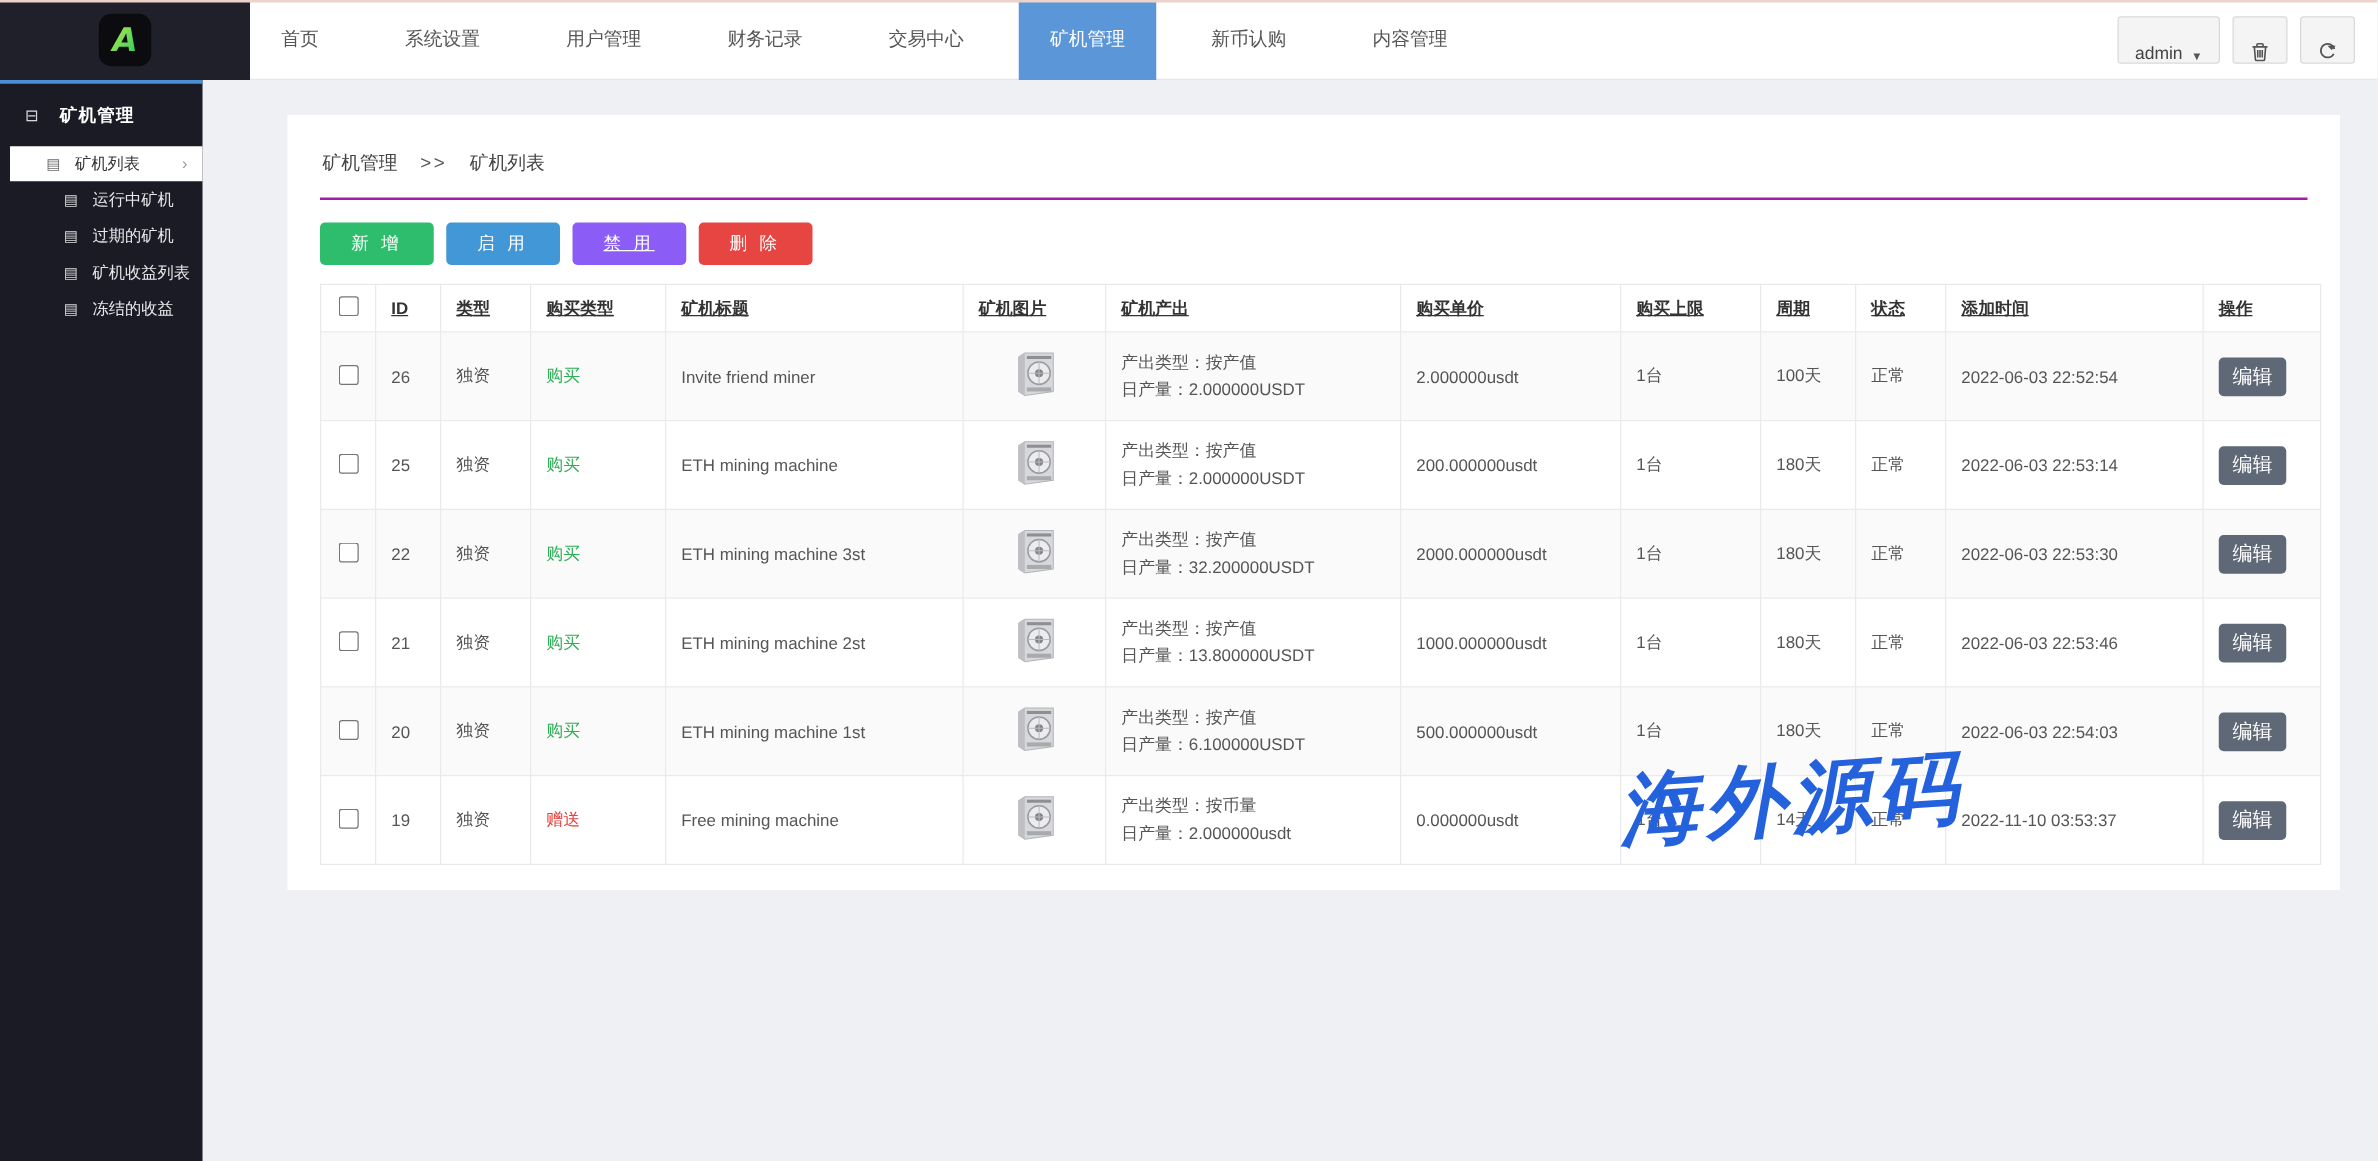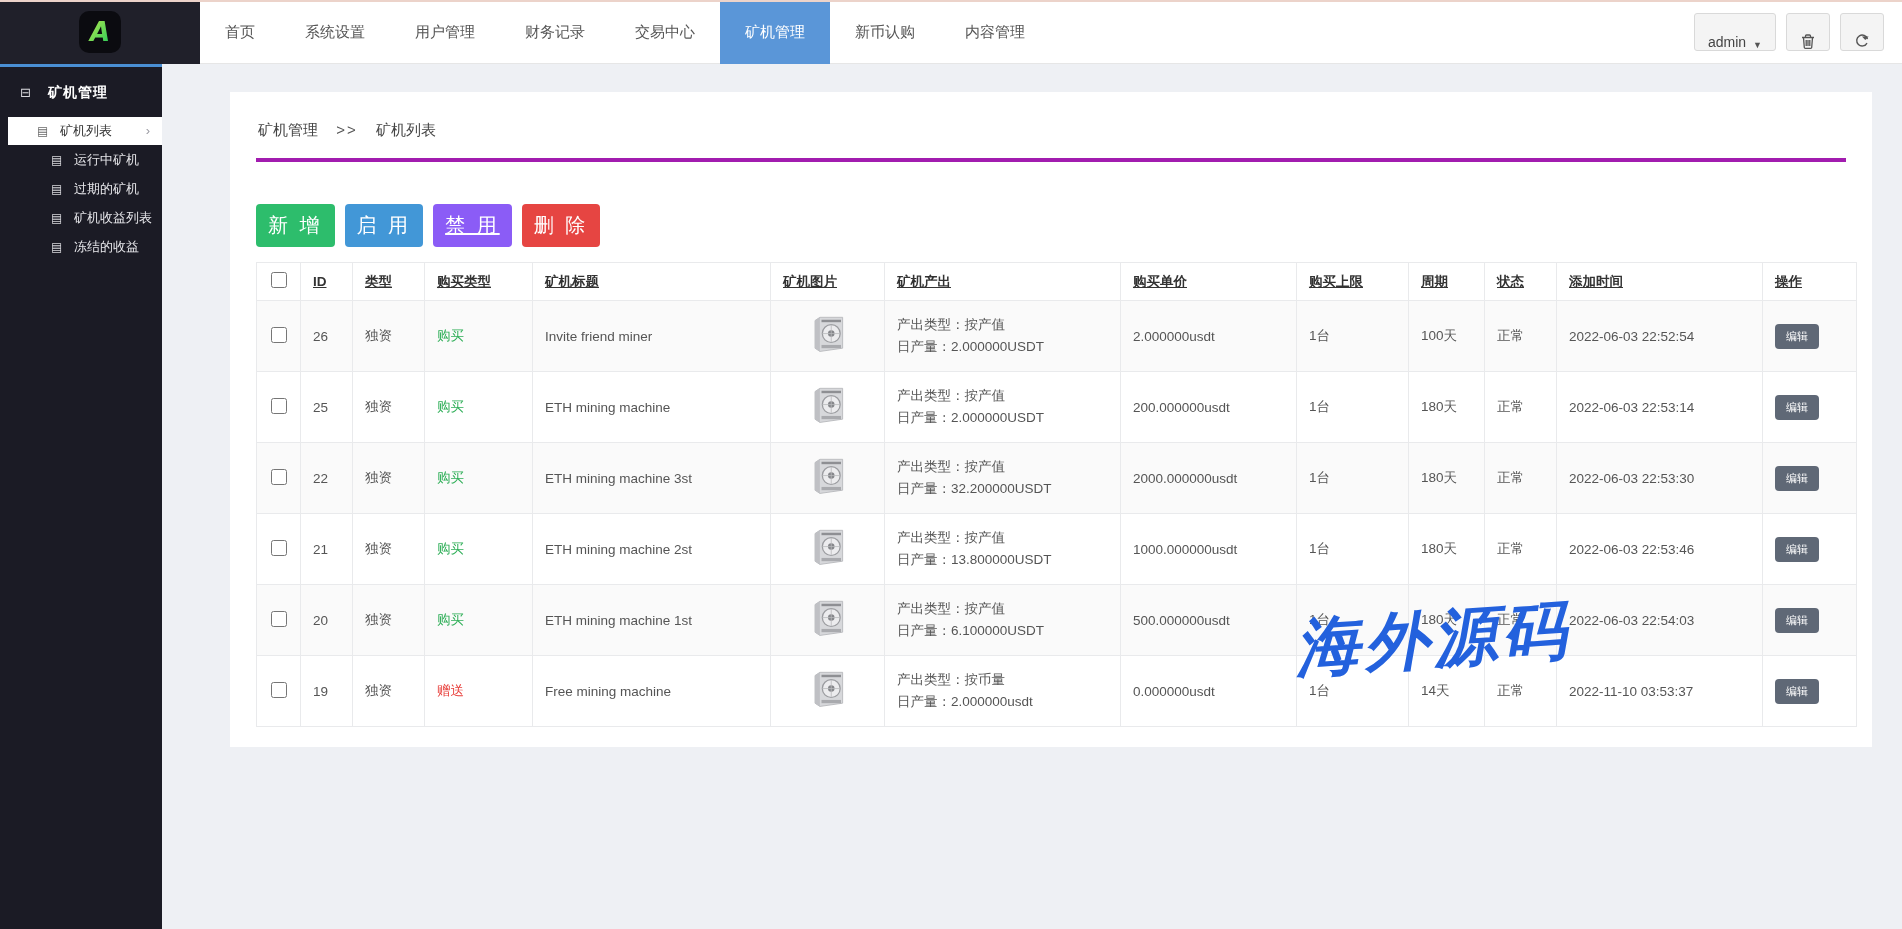--- a/index.html
+++ b/index.html
@@ -5,63 +5,63 @@
   * { margin:0; padding:0; box-sizing:border-box; }
   html,body { width:1902px; height:929px; font-family:"Liberation Sans","DejaVu Sans",sans-serif; background:#eef0f4; overflow:hidden; }
   .app { position:relative; width:1902px; height:929px; }
 
   
   .top-hairline { position:absolute; top:0; left:0; right:0; height:2px; background:#ecd3ca; z-index:30; }
 
   
   .topbar { position:absolute; top:0; left:0; right:0; height:64px; background:#fff; border-bottom:1px solid #e6e6e6; display:flex; z-index:20; }
   .logo-area { width:200px; height:64px; background:#20202a; display:flex; align-items:center; justify-content:center; flex:0 0 200px; }
-  .topnav { display:flex; align-items:center; }
+  .topnav { display:flex; align-items:center;gap:19px; }
   .tab { line-height:64px; padding:0 25px; font-size:15px; color:#555; cursor:pointer; white-space:nowrap; }
   .tab.active { background:#5a96d8; color:#fff; }
   .topbar-right { position:absolute; right:18px; top:13px; display:flex; gap:10px; }
   .tb-btn { height:38px; background:#f4f4f4; border:1px solid #d9d9d9; border-radius:3px; color:#444; font-size:14px; display:flex; align-items:flex-end; justify-content:center; padding:0 13px; cursor:pointer; font-family:inherit; }
   .tb-btn svg { display:block; }
   .caret { font-size:9px; color:#555; margin-left:7px; }
 
   
   .sidebar { position:absolute; left:0; top:64px; bottom:0; width:162px; background:#1b1b25; border-top:3px solid #4a8fd4; z-index:10; }
   .side-header { padding:17px 0 15px 20px; color:#fff; font-size:14px; font-weight:bold; letter-spacing:1px; }
   .side-header .collapse-icon { display:inline-block; width:14px; margin-right:9px; color:#d7d7dc; font-weight:normal; font-size:13px; }
   .side-item { position:relative; height:28px; line-height:28px; padding-left:37px; color:#e6e6ea; font-size:13px; cursor:pointer; margin-bottom:1px; white-space:nowrap;margin-left:14px; }
   .side-item .li-icon { display:inline-block; margin-right:8px; font-size:12px; opacity:.92; }
   .side-item.active { background:#fff; color:#333; margin-left:8px; padding-left:29px; }
   .side-item.active .li-icon { opacity:.75; }
   .side-item .chev { position:absolute; right:12px; top:0; color:#9a9aa2; font-size:13px; }
 
   
   .content { position:absolute; left:200px; top:64px; right:0; bottom:0; background:#eef0f4; }
   .card { position:relative; margin:28px 30px 0 30px; background:#fff; padding:20px 26px 20px 26px; }
-  .breadcrumb { font-size:15px; color:#444; padding:9px 0 18px 2px; border-bottom:4px solid #a21caf; }
+  .breadcrumb { font-size:15px; color:#444; padding:9px 0 18px 2px; border-bottom:2px solid #a21caf; }
   .breadcrumb .sep { margin:0 14px; color:#555; letter-spacing:2px; }
 
   .toolbar { margin:18px 0 15px 0; display:flex; gap:10px; }
-  .btn { border:none; border-radius:4px; color:#fff; font-size:20px; padding:8px 12px; letter-spacing:3px; cursor:pointer; font-family:inherit;margin-top:24px; }
+  .btn { border:none; border-radius:4px; color:#fff; font-size:14px; padding:8px 25px; letter-spacing:3px; cursor:pointer; font-family:inherit; }
   .btn-add { background:#2dbd6c; }
   .btn-enable { background:#4297d7; }
   .btn-disable { background:#8b5cf6;text-decoration:underline; }
   .btn-delete { background:#e64542; }
 
   table { width:100%; border-collapse:collapse; table-layout:fixed; font-size:13.5px; color:#555; }
   th, td { border:1px solid #e9eaec; padding:8px 12px; text-align:left; overflow:hidden; }
   th { color:#333; font-weight:bold; height:38px; background:#fff;text-decoration:underline; }
   tbody tr { height:71px; }
   tbody tr:nth-child(odd) { background:#fafafa; }
   .cell-check { text-align:center; }
   .cell-check input { width:16px; height:16px; accent-color:#fff; cursor:pointer; }
   .buy { color:#2eae57; }
   .gift { color:#e8403c; }
   .out-line { line-height:22px; white-space:nowrap; }
   .miner-img { width:52px; height:46px; display:block; margin:0 auto; }
-  .edit-btn { display:inline-block; background:#5f6876; color:#fff; font-size:11px; padding:5px 11px; border-radius:4px; cursor:pointer; border:none; font-family:inherit; }
+  .edit-btn { display:inline-block; background:#5f6876; color:#fff; font-size:16px; padding:5px 11px; border-radius:4px; cursor:pointer; border:none; font-family:inherit; }
   .table-footer { margin-top:17px; font-size:13px; color:#555; padding-left:2px; }
 
   
   .watermark { position:absolute; left:1295px; top:596px; font-family:"DejaVu Serif","Liberation Serif",serif; font-style:italic; font-weight:bold; font-size:64px; letter-spacing:5px; color:#2361dd; transform:rotate(-4deg); pointer-events:none; z-index:6; white-space:nowrap; }
 </style>
 </head>
 <body>
 
 <svg width="0" height="0" style="position:absolute">
   <defs>

